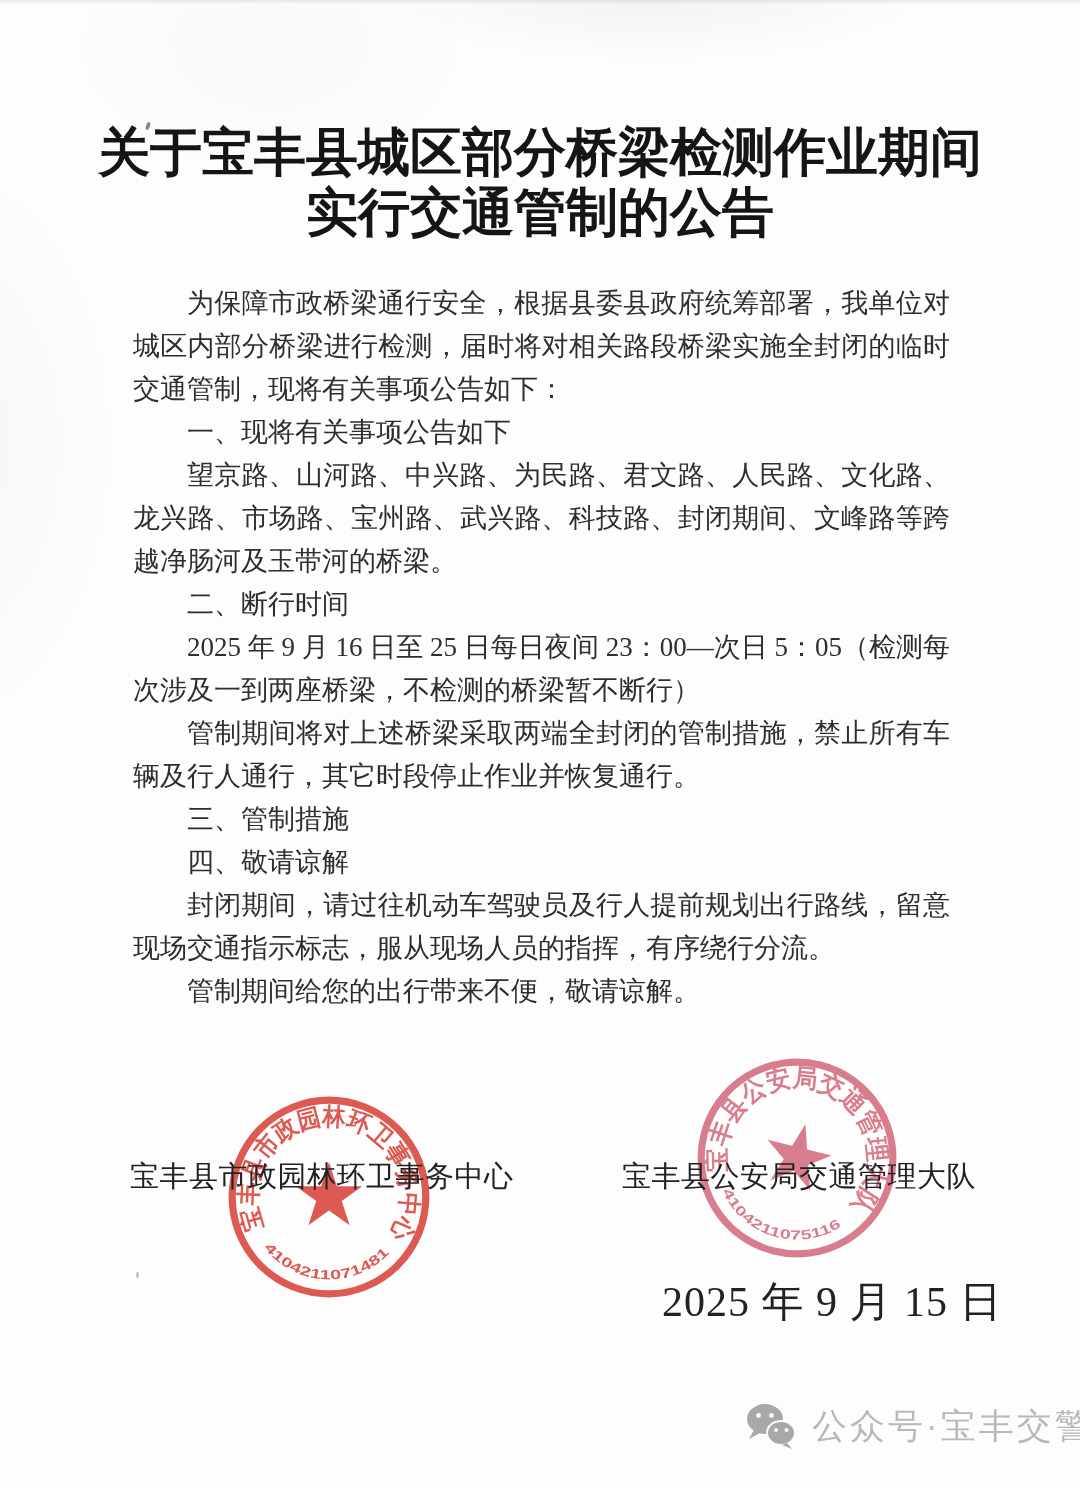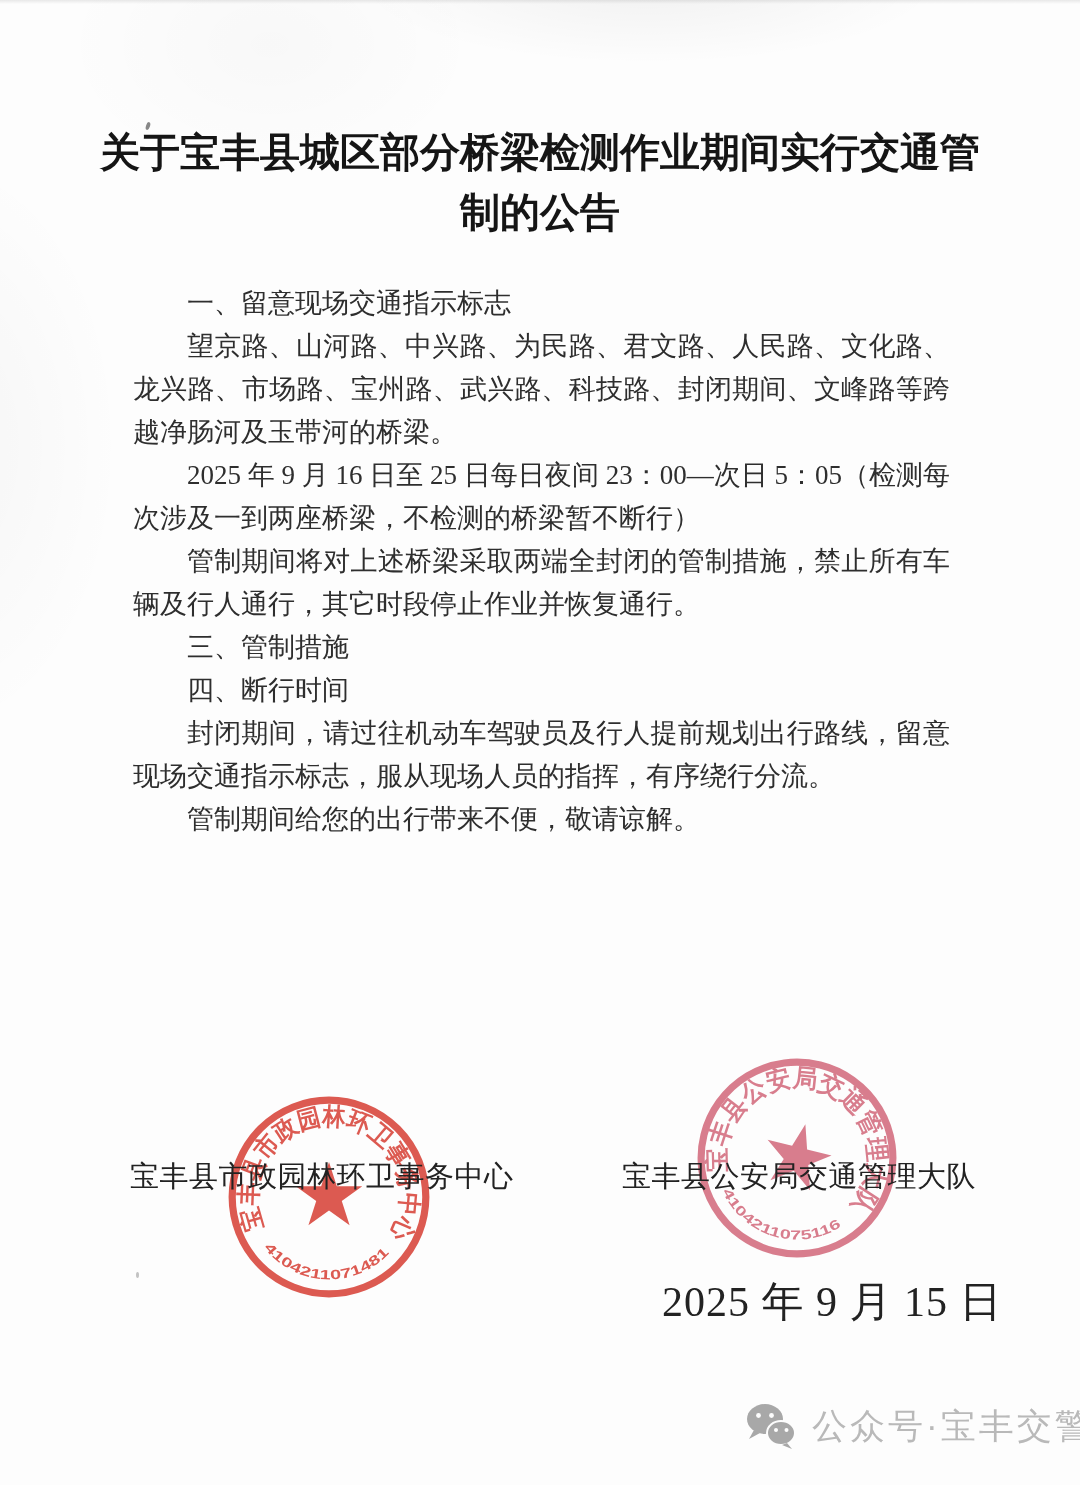--- a/index.html
+++ b/index.html
@@ -24,21 +24,21 @@
   .speck { position: absolute; background: #555; border-radius: 50%; opacity: 0.7; }
   .speck-1 { left: 146px; top: 122px; width: 4px; height: 8px; transform: rotate(18deg); }
   .speck-2 { left: 136px; top: 1272px; width: 3px; height: 6px; opacity: 0.35; }
 
   .title {
     margin: 122px 0 0 0;
     padding: 0 95px;
     text-align: center;
     font-family: "Liberation Sans", "DejaVu Sans", sans-serif;
     font-weight: 700;
-    font-size: 40px;
+    font-size: 52px;
     line-height: 60px;
     letter-spacing: 0px;
     color: #151515;
   }
 
   .body-text {
     margin-top: 40px;
     padding: 0 130px 0 133px;
     font-size: 27px;
     line-height: 43px;
@@ -84,26 +84,28 @@
 
 <div class="page">
 
   <div class="scan-edge-top"></div>
   <div class="speck speck-1"></div>
   <div class="speck speck-2"></div>
 
   <h1 class="title">关于宝丰县城区部分桥梁检测作业期间实行交通管制的公告</h1>
 
   <div class="body-text">
-    <p>一、留意现场交通指示标志</p>
+    <p>为保障市政桥梁通行安全，根据县委县政府统筹部署，我单位对城区内部分桥梁进行检测，届时将对相关路段桥梁实施全封闭的临时交通管制，现将有关事项公告如下：</p>
+    <p>一、现将有关事项公告如下</p>
     <p>望京路、山河路、中兴路、为民路、君文路、人民路、文化路、龙兴路、市场路、宝州路、武兴路、科技路、封闭期间、文峰路等跨越净肠河及玉带河的桥梁。</p>
+    <p>二、断行时间</p>
     <p>2025 年 9 月 16 日至 25 日每日夜间 23：00—次日 5：05（检测每次涉及一到两座桥梁，不检测的桥梁暂不断行）</p>
     <p>管制期间将对上述桥梁采取两端全封闭的管制措施，禁止所有车辆及行人通行，其它时段停止作业并恢复通行。</p>
     <p>三、管制措施</p>
-    <p>四、断行时间</p>
+    <p>四、敬请谅解</p>
     <p>封闭期间，请过往机动车驾驶员及行人提前规划出行路线，留意现场交通指示标志，服从现场人员的指挥，有序绕行分流。</p>
     <p>管制期间给您的出行带来不便，敬请谅解。</p>
   </div>
 
   <svg class="seal seal-left" viewBox="0 0 200 200">
     <g opacity="0.88">
       <circle cx="100" cy="100" r="94" fill="none" stroke-width="7" stroke="#d8443a"></circle>
       <path d="M100,66 L107.6,89.5 L132.3,89.5 L112.4,104 L120,127.5 L100,113 L80,127.5 L87.6,104 L67.7,89.5 L92.4,89.5 Z" fill="#d8443a"></path>
       <path id="sealArcL" d="M 36.6 129.6 A 70 70 0 1 1 163.4 129.6" fill="none"></path>
       <text font-size="24" fill="#d8443a">

